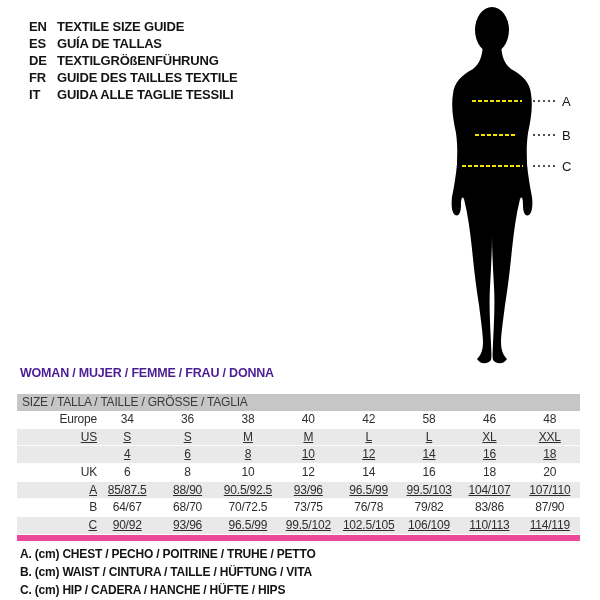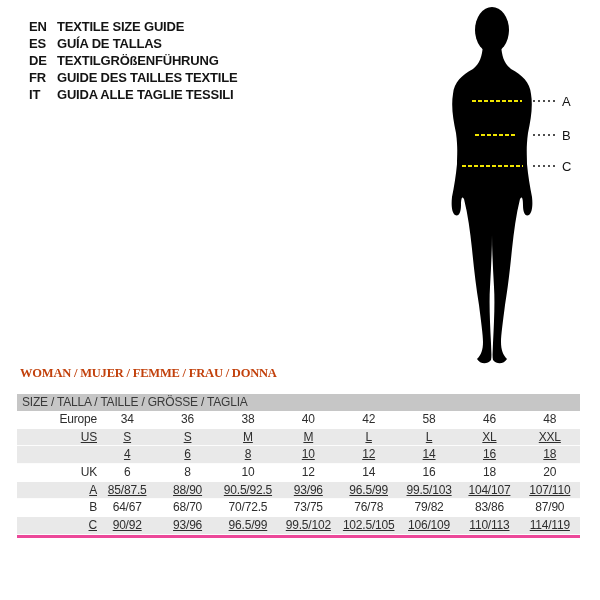--- a/index.html
+++ b/index.html
@@ -11,25 +11,25 @@
   .lang-row{display:flex;height:17px;line-height:17px;font-weight:bold;font-size:13px;
             letter-spacing:-0.2px;color:#141414;}
   .lang-code{width:28px;}
 
   
   .figure{position:absolute;left:425px;top:3px;width:160px;height:365px;}
   .figure text{font-family:"Liberation Sans",sans-serif;font-size:13px;fill:#141414;}
 
   
   .section-title{position:absolute;left:20px;top:366px;font-weight:bold;font-size:12.5px;
-                 letter-spacing:-0.2px;color:#c2410c;font-family:Liberation Serif, serif;}
+                 letter-spacing:-0.2px;color:#4c1d95;}
 
   
   .size-table{position:absolute;left:17px;top:394px;width:563px;font-size:12px;
-              letter-spacing:-0.2px;color:#2e2e2e;border-bottom:3px solid #ec4899;}
+              letter-spacing:-0.2px;color:#2e2e2e;border-bottom:6px solid #ec4899;}
   .thead{height:17px;line-height:17px;background:var(--header-bg,#c6c6c6);
          padding-left:5px;color:#3a3a3a;}
   .trow{display:flex;height:17.7px;line-height:17.7px;box-sizing:border-box;
         border-bottom:1px solid rgba(255,255,255,0.85);}
   .trow.shaded{background:var(--row-shaded-bg,#e9e9e9);text-decoration:underline;}
   .tlabel{width:80px;padding-left:5px;box-sizing:border-box;text-align:right;}
   .tcell{flex:1;text-align:center;}
 
   
   .legend{position:absolute;left:20px;top:545px;}
@@ -185,14 +185,19 @@
           <div class="tcell">96.5/99</div>
           <div class="tcell">99.5/102</div>
           <div class="tcell">102.5/105</div>
           <div class="tcell">106/109</div>
           <div class="tcell">110/113</div>
           <div class="tcell">114/119</div>
         </div>
       </div>
   </div>
 
+  <div class="legend">
+      <div class="legend-line">A. (cm) CHEST / PECHO / POITRINE / TRUHE / PETTO</div>
+      <div class="legend-line">B. (cm) WAIST / CINTURA / TAILLE / HÜFTUNG / VITA</div>
+      <div class="legend-line">C. (cm) HIP / CADERA / HANCHE / HÜFTE / HIPS</div>
+    </div>
 
 </div>
 
 </body></html>

